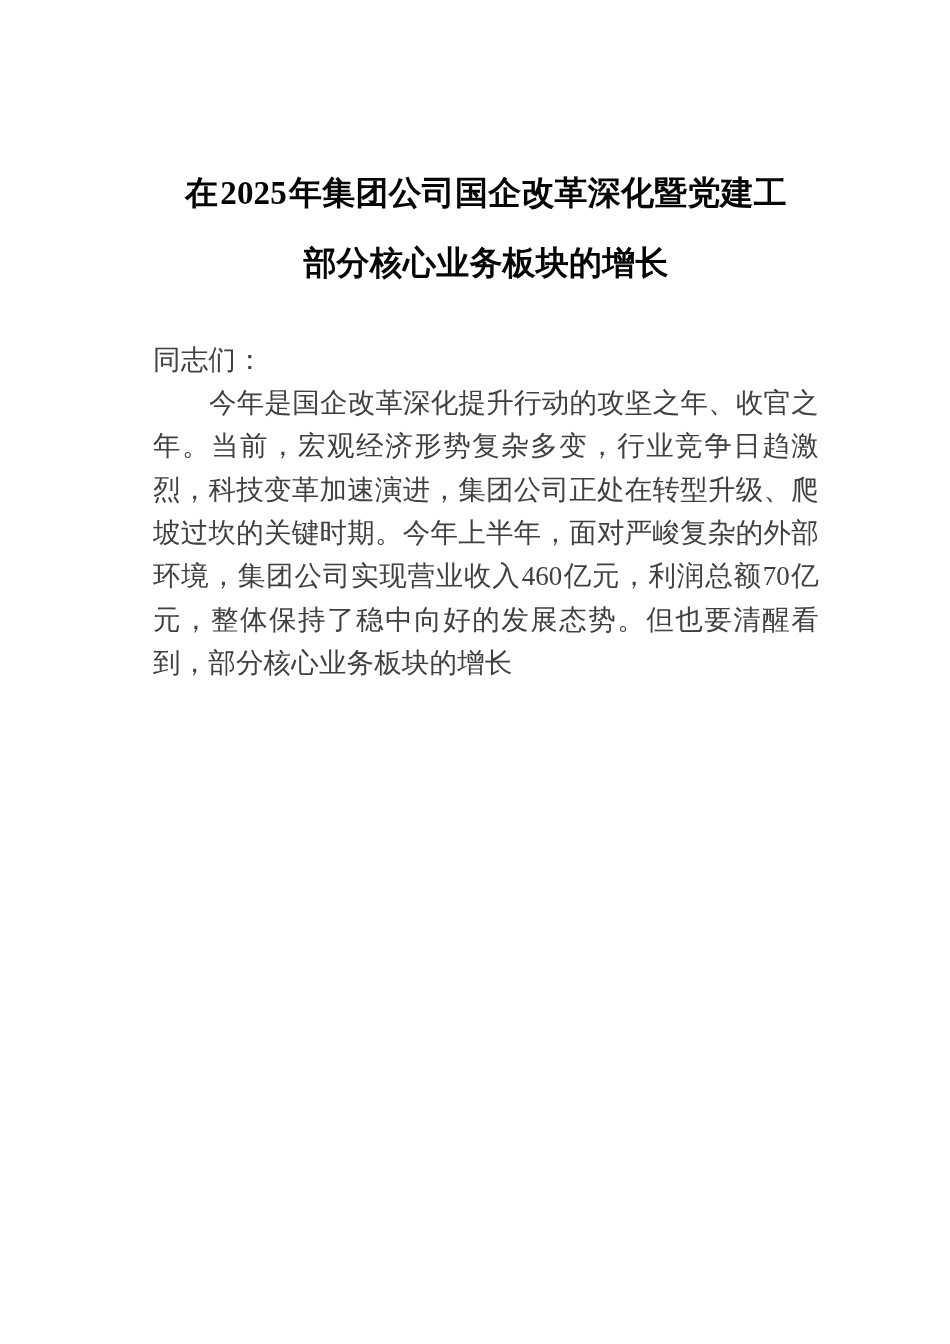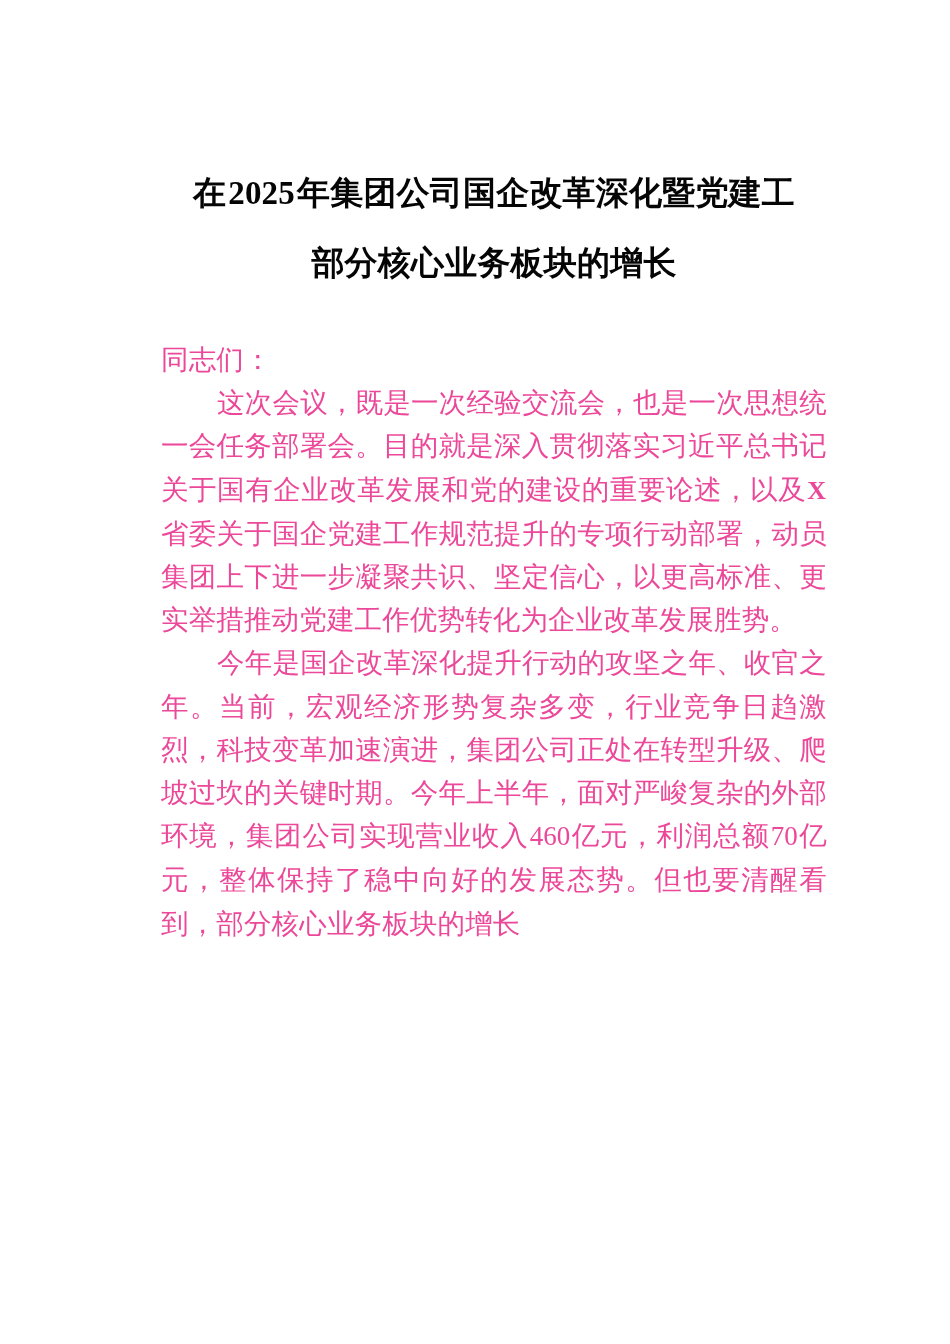--- a/index.html
+++ b/index.html
@@ -22,21 +22,21 @@
     position: absolute;
     left: 0;
     top: 0;
     width: 950px;
     height: 1344px;
     background: #ffffff;
   }
 
   .content {
     position: absolute;
-    left: 161px;
+    left: 153px;
     top: 0;
     width: 666px;
   }
 
   
   .doc-title {
     margin: 0;
     padding: 0;
     padding-top: 158px;
     font-family: "Liberation Serif", "DejaVu Serif", serif;
@@ -55,21 +55,21 @@
 
   p.para {
     margin: 0;
     padding: 0;
     font-family: "DejaVu Sans", "Liberation Sans", sans-serif;
     font-size: 27.5px;
     line-height: 43.2px;
     text-align: justify;
     text-justify: inter-character;
     text-align-last: left;
-    color: #ec4899;
+    color: #404040;
     letter-spacing: 0.15px;
     word-break: break-all;
   }
 
   p.para.indent {
     text-indent: 56px;
   }
 
   p.para.salutation {
     text-indent: 0;
@@ -105,19 +105,18 @@
     <h1 class="doc-title">
       <span>在<span class="tnum">2025</span>年集团公司国企改革深化暨党建工</span><br>
       <span>部分核心业务板块的增长</span>
     </h1>
 
     <div class="body-block">
 
       <p class="para salutation">同志们：</p>
 
 
-      <p class="para indent">这次会议，既是一次经验交流会，也是一次思想统一会任务部署会。目的就是深入贯彻落实习近平总书记关于国有企业改革发展和党的建设的重要论述，以及<span class="lat">X</span>省委关于国企党建工作规范提升的专项行动部署，动员集团上下进一步凝聚共识、坚定信心，以更高标准、更实举措推动党建工作优势转化为企业改革发展胜势。</p>
 
       <p class="para indent">今年是国企改革深化提升行动的攻坚之年、收官之年。当前，宏观经济形势复杂多变，行业竞争日趋激烈，科技变革加速演进，集团公司正处在转型升级、爬坡过坎的关键时期。今年上半年，面对严峻复杂的外部环境，集团公司实现营业收入<span class="num">460</span>亿元，利润总额<span class="num">70</span>亿元，整体保持了稳中向好的发展态势。但也要清醒看到，部分核心业务板块的增长</p>
 
     </div>
   </div>
 </div>
 
 </body></html>

